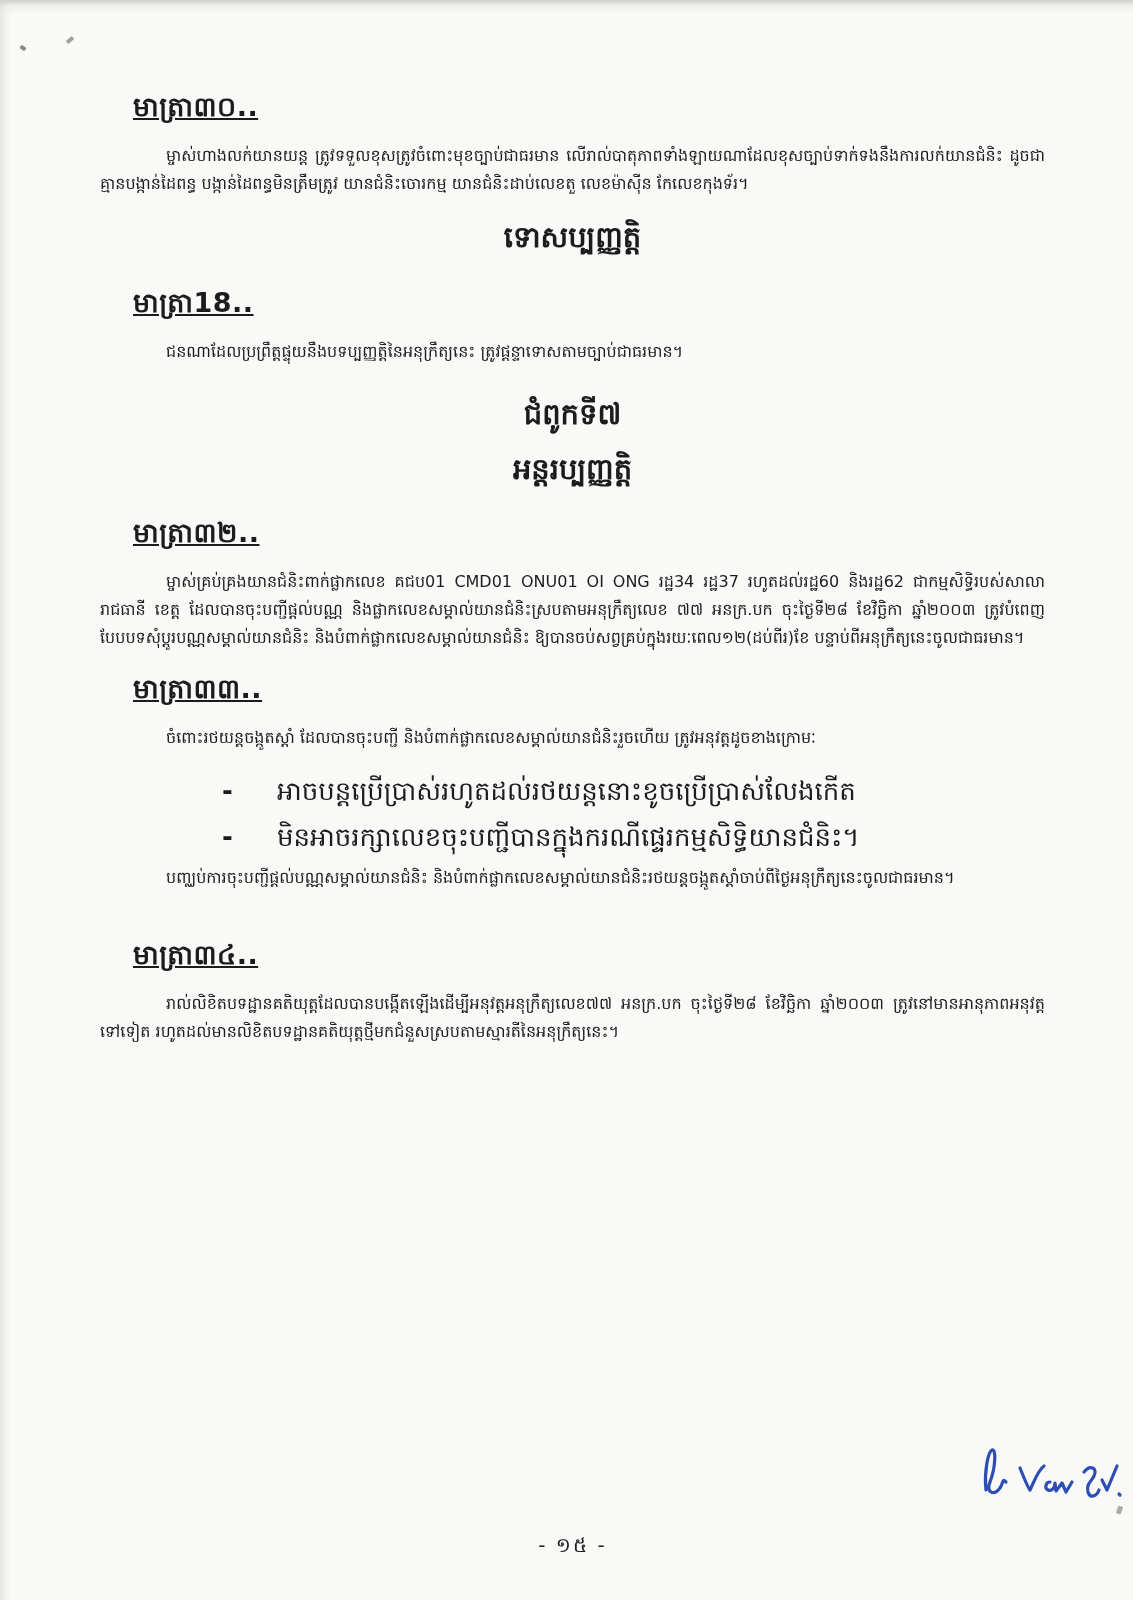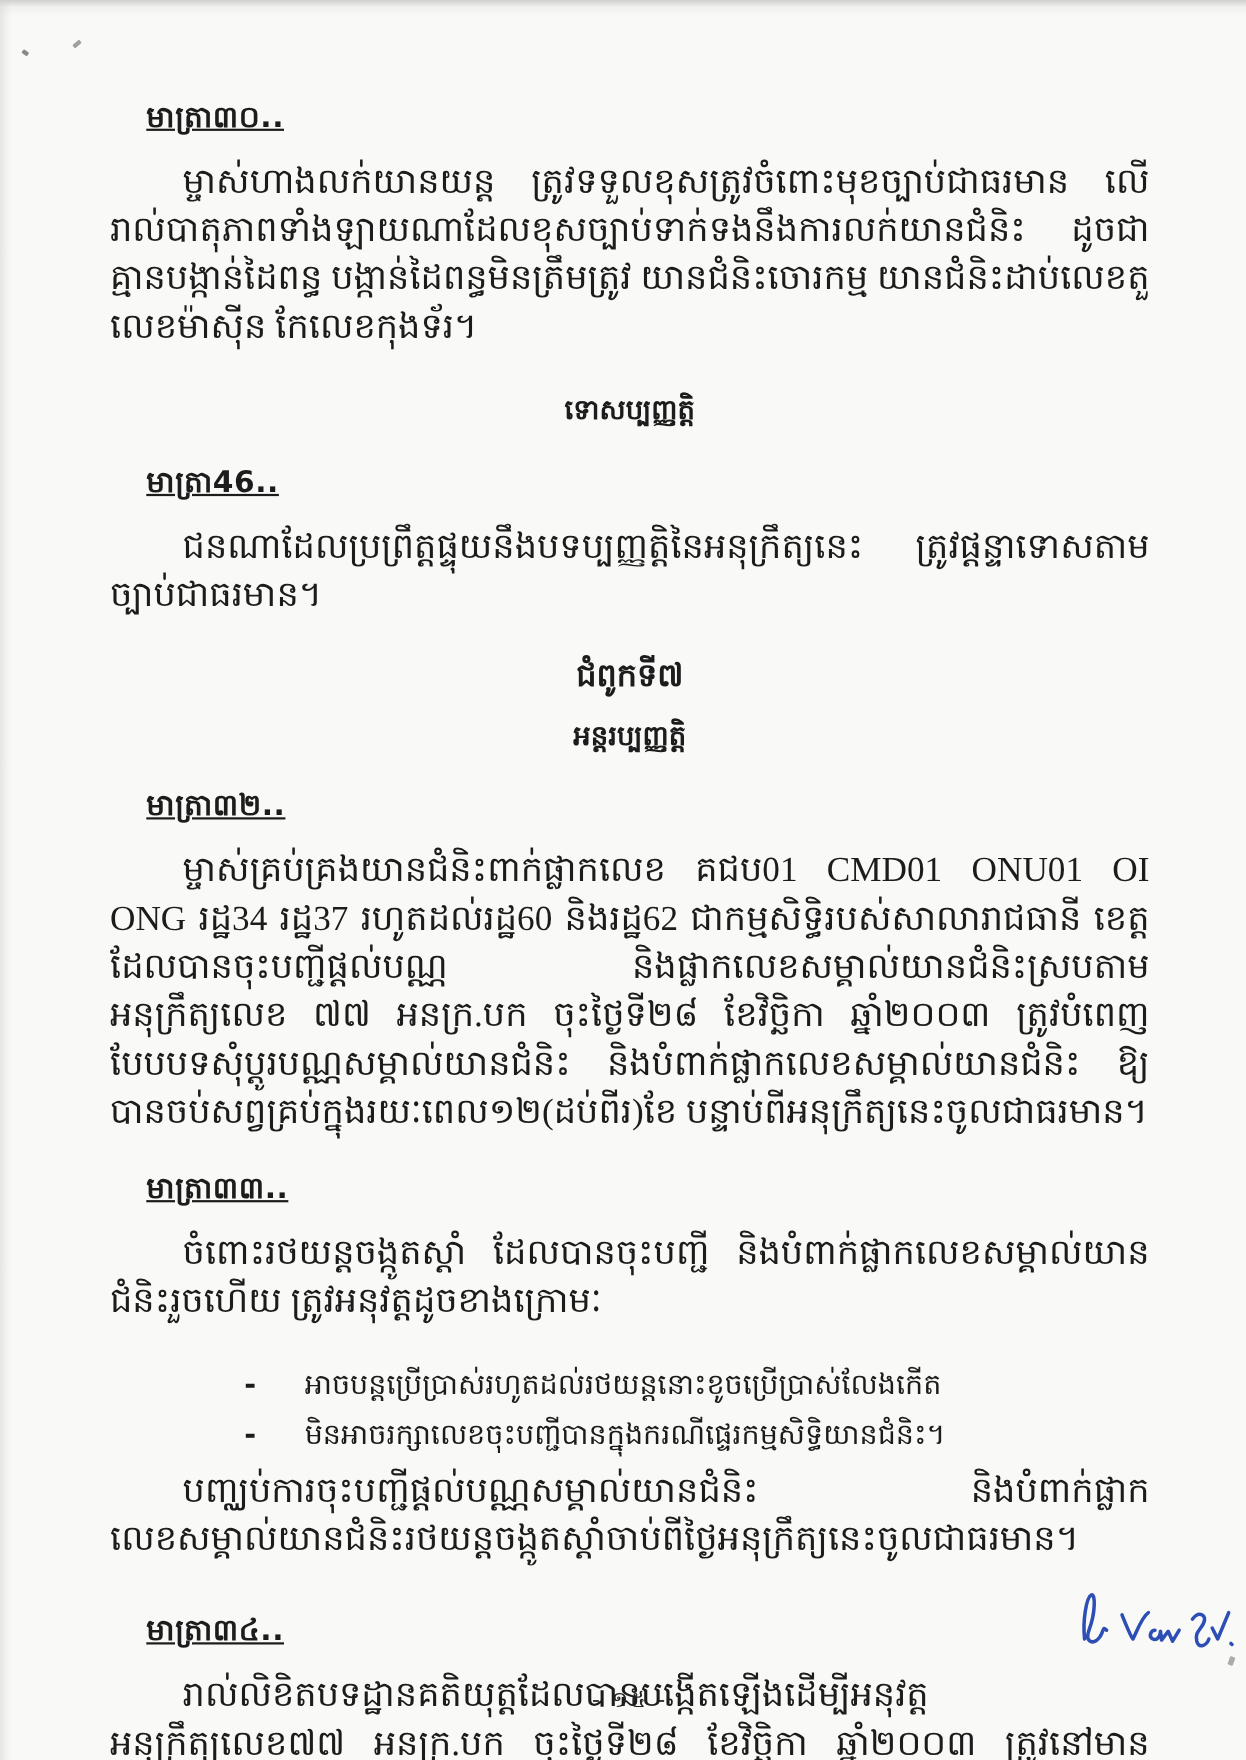--- a/index.html
+++ b/index.html
@@ -46,38 +46,37 @@
     text-decoration: underline;
   }
   .h-art30 { margin-top: 90px; }
   .h-art31 { margin-top: 26px; }
   .h-art32 { margin-top: 24px; }
   .h-art33 { margin-top: 20px; }
   .h-art34 { margin-top: 46px; }
 
   .body-par {
     margin-top: 18px;
-    font-size: 32px;
-    line-height: 44px;
+    font-size: 16px;
+    line-height: 28px;
     text-align: justify;
     text-indent: 66px;
-    font-family: Liberation Serif, serif;
   }
 
   .chapter-title {
     margin-top: 28px;
     text-align: center;
     font-size: 29px;
     font-weight: bold;
     line-height: 40px;
   }
   .chapter-subtitle {
     margin-top: 12px;
     text-align: center;
-    font-size: 25px;
+    font-size: 29px;
     font-weight: bold;
     line-height: 46px;
   }
   .ch6 { margin-top: 30px; }
   .ch7 { }
 
   .bullet-list { margin: 0; }
   .bullet-row {
     display: flex;
     font-size: 26px;
@@ -118,21 +117,21 @@
 <div class="speck speck-2"></div>
 <div class="speck speck-3"></div>
 
 <div class="page-column">
 
   <div class="article-heading h-art30">មាត្រា៣០..</div>
   <p class="body-par">ម្ចាស់ហាងលក់យានយន្ត ត្រូវទទួលខុសត្រូវចំពោះមុខច្បាប់ជាធរមាន លើរាល់បាតុភាពទាំងឡាយណាដែលខុសច្បាប់ទាក់ទងនឹងការលក់យានជំនិះ ដូចជា គ្មានបង្កាន់ដៃពន្ធ បង្កាន់ដៃពន្ធមិនត្រឹមត្រូវ យានជំនិះចោរកម្ម យានជំនិះដាប់លេខតួ លេខម៉ាស៊ីន កែលេខកុងទ័រ។</p>
 
   <div class="chapter-subtitle">ទោសប្បញ្ញត្តិ</div>
 
-  <div class="article-heading h-art31">មាត្រា46..</div>
+  <div class="article-heading h-art31">មាត្រា18..</div>
   <p class="body-par">ជនណាដែលប្រព្រឹត្តផ្ទុយនឹងបទប្បញ្ញត្តិនៃអនុក្រឹត្យនេះ ត្រូវផ្តន្ទាទោសតាមច្បាប់ជាធរមាន។</p>
 
   <div class="chapter-title ch7">ជំពូកទី៧</div>
   <div class="chapter-subtitle">អន្តរប្បញ្ញត្តិ</div>
 
   <div class="article-heading h-art32">មាត្រា៣២..</div>
   <p class="body-par">ម្ចាស់គ្រប់គ្រងយានជំនិះពាក់ផ្លាកលេខ គជប01 CMD01 ONU01 OI ONG រដ្ឋ34 រដ្ឋ37 រហូតដល់រដ្ឋ60 និងរដ្ឋ62 ជាកម្មសិទ្ធិរបស់សាលារាជធានី ខេត្ត ដែលបានចុះបញ្ជីផ្តល់បណ្ណ និងផ្លាកលេខសម្គាល់យានជំនិះស្របតាមអនុក្រឹត្យលេខ ៧៧ អនក្រ.បក ចុះថ្ងៃទី២៨ ខែវិច្ឆិកា ឆ្នាំ២០០៣ ត្រូវបំពេញបែបបទសុំប្តូរបណ្ណសម្គាល់យានជំនិះ និងបំពាក់ផ្លាកលេខសម្គាល់យានជំនិះ ឱ្យបានចប់សព្វគ្រប់ក្នុងរយៈពេល១២(ដប់ពីរ)ខែ បន្ទាប់ពីអនុក្រឹត្យនេះចូលជាធរមាន។</p>
 
   <div class="article-heading h-art33">មាត្រា៣៣..</div>
   <p class="body-par">ចំពោះរថយន្តចង្កូតស្តាំ ដែលបានចុះបញ្ជី និងបំពាក់ផ្លាកលេខសម្គាល់យានជំនិះរួចហើយ ត្រូវអនុវត្តដូចខាងក្រោមៈ</p>

